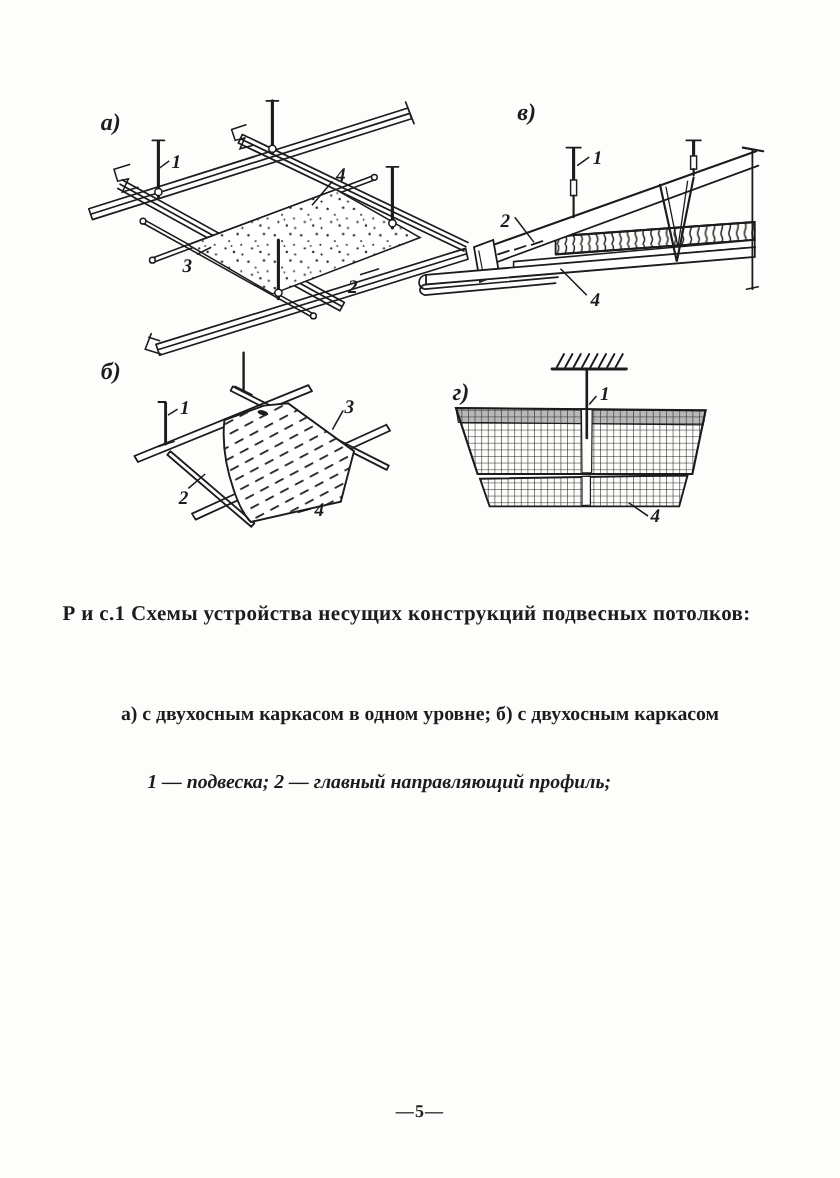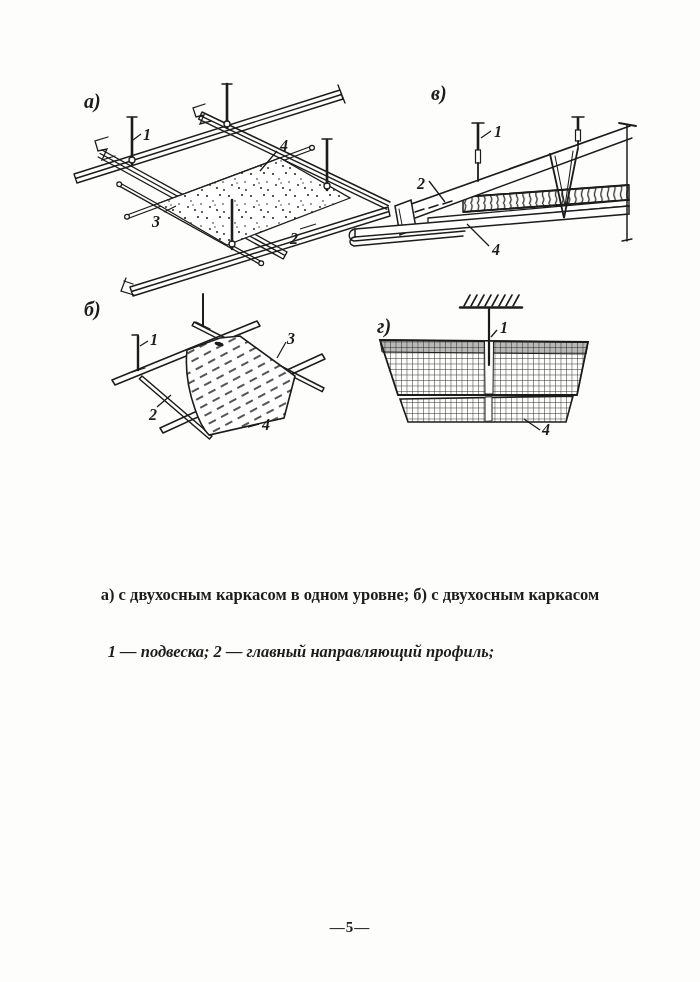--- a/index.html
+++ b/index.html
@@ -11,21 +11,21 @@
   .fig{position:absolute;}
   .caption-title{
     position:absolute;left:52px;top:501px;width:640px;
     font-size:17.5px;font-weight:700;letter-spacing:.3px;white-space:pre;
   }
   .caption-variants{
     position:absolute;left:0;top:541px;width:700px;text-align:center;
     font-size:16.5px;font-weight:700;line-height:21.5px;white-space:pre;
   }
   .caption-legend{
-    position:absolute;left:0;top:597px;width:602px;text-align:center;
+    position:absolute;left:15px;top:597px;width:602px;text-align:center;
     font-size:16.5px;font-weight:700;font-style:italic;line-height:22px;white-space:pre;
   }
   .page-number{
     position:absolute;left:0;top:919px;width:700px;text-align:center;
     font-size:15px;font-weight:700;letter-spacing:1px;
   }
   svg text{font-family:"Liberation Serif","DejaVu Serif",serif;fill:#1c1c1c;}
   .figlabel{font-size:20px;font-style:italic;font-weight:700;}
   .callout{font-size:16px;font-style:italic;font-weight:700;}
 </style>
@@ -210,20 +210,21 @@
     </g>
     <g stroke="#1c1c1c" stroke-width="1.3">
       <path d="M129,38 L123,45"></path>
         <path d="M172,138 L156,127"></path>
     </g>
     <text class="figlabel" x="9" y="41">г)</text>
     <text class="callout" x="132" y="41">1</text>
     <text class="callout" x="174" y="143">4</text>
   </svg>
 
+  <div class="caption-title">Р и с.1 Схемы устройства несущих конструкций подвесных потолков:</div>
 
   <div class="caption-variants">
     <div>а) с двухосным каркасом в одном уровне; б) с двухосным каркасом</div>
   </div>
 
   <div class="caption-legend">
     <div>1 — подвеска; 2 — главный направляющий профиль;</div>
   </div>
 
   <div class="page-number">—5—</div>

